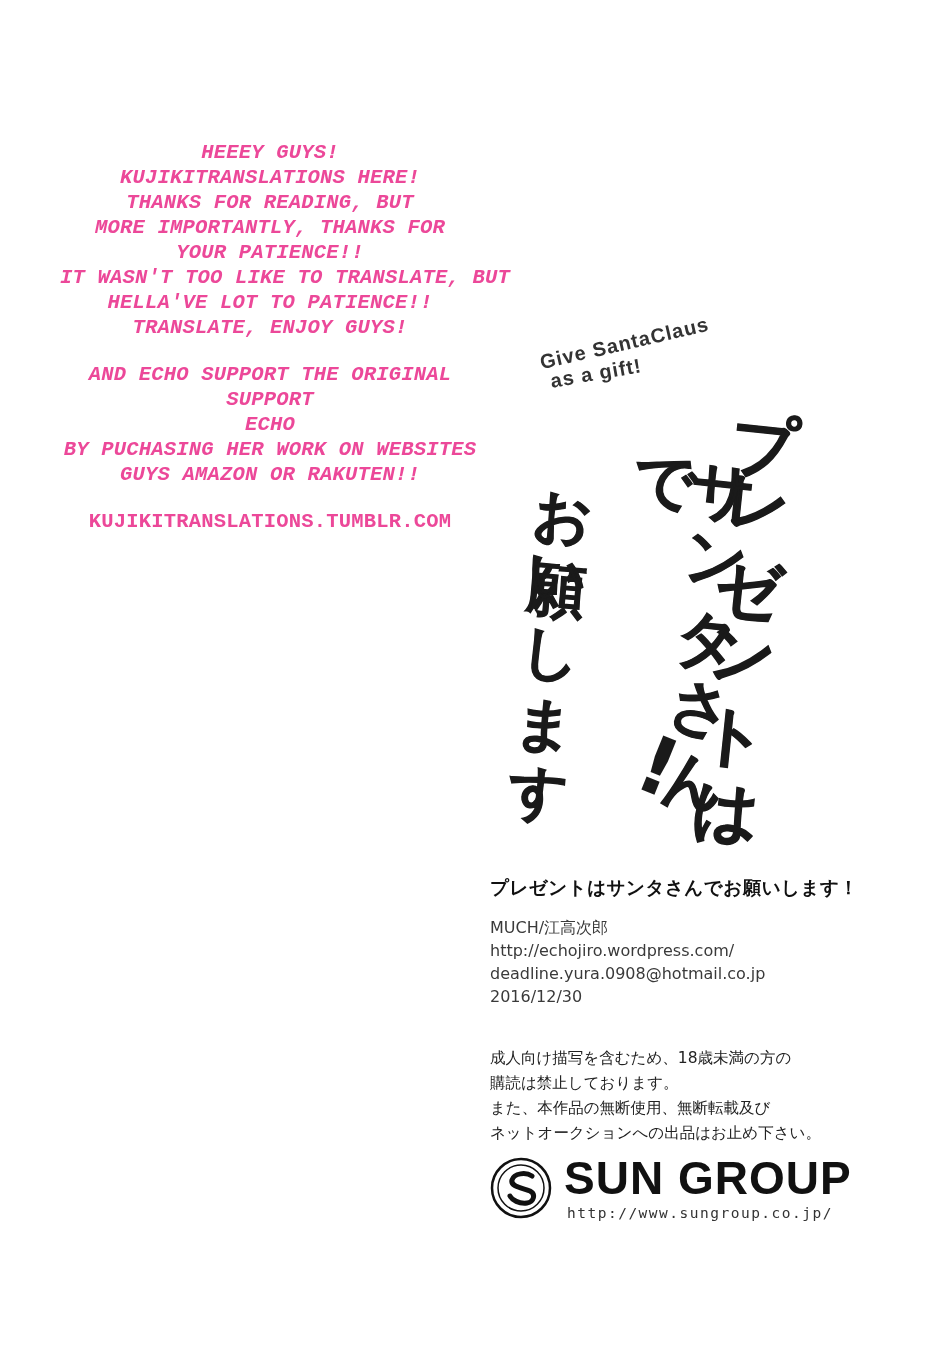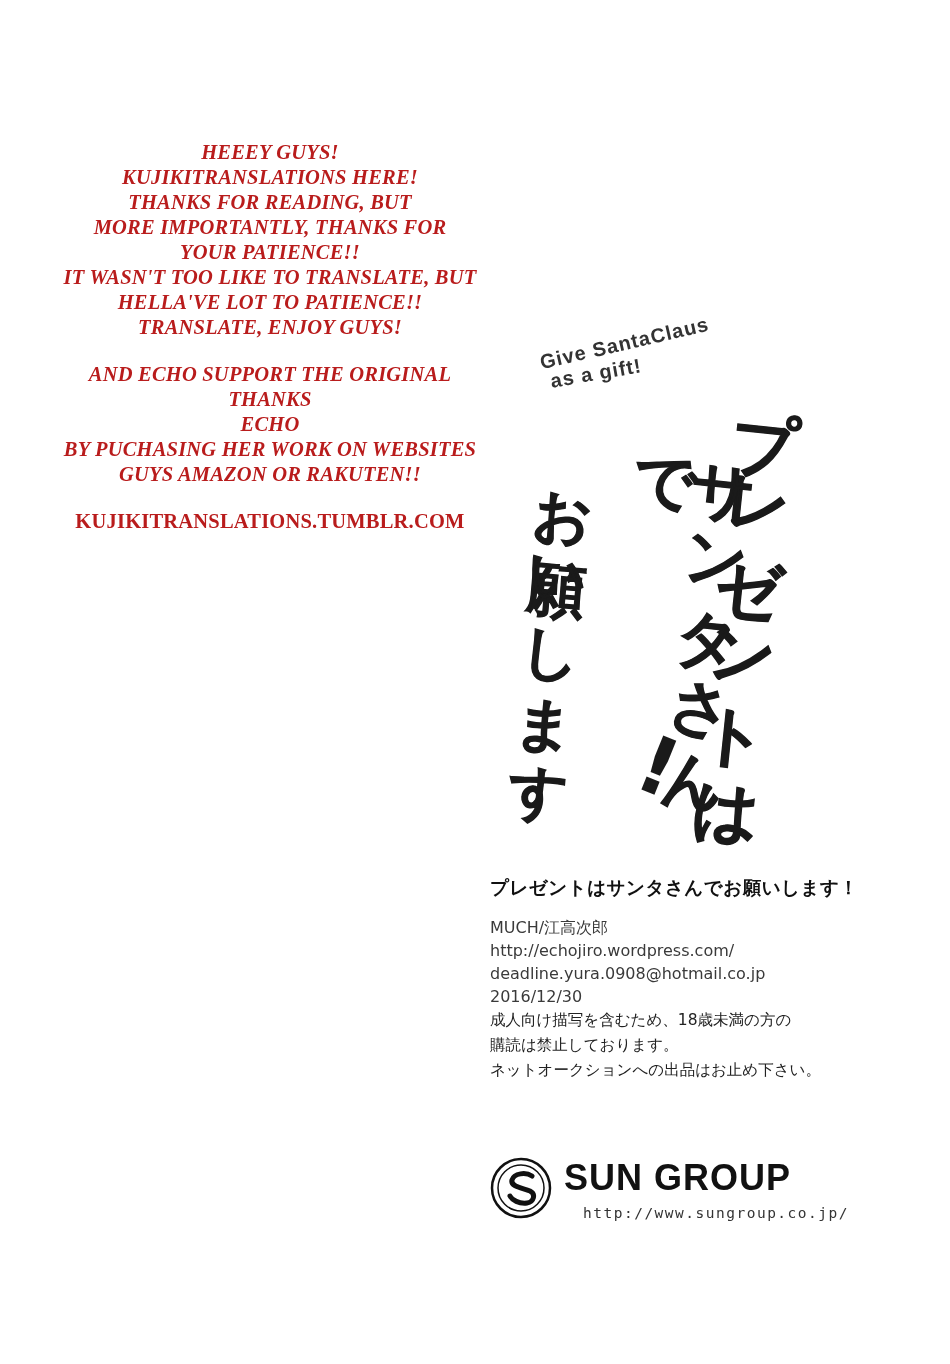--- a/index.html
+++ b/index.html
@@ -16,27 +16,27 @@
     color: #000000;
   }
 
   
   #translator-note {
     position: absolute;
     left: 60px;
     top: 140px;
     width: 420px;
     text-align: center;
-    font-family: Liberation Serif, serif;
+    font-family: Liberation Mono, monospace;
     font-weight: bold;
     font-style: italic;
     font-size: 20.5px;
     line-height: 25px;
     letter-spacing: 0.2px;
-    color: #b91c1c;
+    color: #ec4899;
   }
   #translator-note .line {
     display: block;
     white-space: nowrap;
   }
   #translator-note .gap {
     display: block;
     height: 22px;
   }
   #translator-note .tumblr {
@@ -125,20 +125,21 @@
     margin-top: 20px;
   }
   #colophon .meta-line {
     font-family: "DejaVu Sans", sans-serif;
     font-size: 16px;
     line-height: 23px;
     color: #3a3a3a;
     white-space: nowrap;
   }
   #colophon .notice {
+    margin-top: 38px;
   }
   #colophon .notice-line {
     font-family: "DejaVu Sans", sans-serif;
     font-size: 15.5px;
     line-height: 25px;
     color: #222;
     white-space: nowrap;
   }
 
   
@@ -156,49 +157,49 @@
     flex: 0 0 62px;
     margin-right: 12px;
   }
   #publisher .word {
     display: flex;
     flex-direction: column;
   }
   #publisher .word-main {
     font-family: "Liberation Sans", sans-serif;
     font-weight: bold;
-    font-size: 36px;
+    font-size: 46px;
     letter-spacing: 1px;
     line-height: 46px;
     color: #111;
   }
   #publisher .word-url {
     font-family: "DejaVu Sans Mono", monospace;
     font-size: 14.5px;
     letter-spacing: 1.5px;
     color: #333;
     margin-top: 4px;
-    margin-left: 19px;
+    margin-left: 3px;
   }
 </style>
 </head>
 <body>
 
 <div id="translator-note">
   <span class="line">HEEEY GUYS!</span>
   <span class="line">KUJIKITRANSLATIONS HERE!</span>
   <span class="line">THANKS FOR READING, BUT</span>
   <span class="line">MORE IMPORTANTLY, THANKS FOR</span>
   <span class="line">YOUR PATIENCE!!</span>
   <span class="line">IT WASN'T TOO LIKE TO TRANSLATE, BUT</span>
   <span class="line">HELLA'VE LOT TO PATIENCE!!</span>
   <span class="line">TRANSLATE, ENJOY GUYS!</span>
   <span class="gap"></span>
   <span class="line">AND ECHO SUPPORT THE ORIGINAL</span>
-  <span class="line">THANKS</span>
+  <span class="line">SUPPORT</span>
   <span class="line">ECHO</span>
   <span class="line">BY PUCHASING HER WORK ON WEBSITES</span>
   <span class="line">GUYS AMAZON OR RAKUTEN!!</span>
   <span class="gap"></span>
   <span class="tumblr">KUJIKITRANSLATIONS.TUMBLR.COM</span>
 </div>
 
 <div id="cover-art">
   <span class="arc-word" id="arc-line1">Give SantaClaus</span>
   <span class="arc-word" id="arc-line2">as a gift!</span>
@@ -212,20 +213,21 @@
 <div id="colophon">
   <div class="jp-title">プレゼントはサンタさんでお願いします！</div>
   <div class="meta-line">MUCH/江高次郎</div>
   <div class="meta-line">http://echojiro.wordpress.com/</div>
   <div class="meta-line">deadline.yura.0908@hotmail.co.jp</div>
   <div class="meta-line">2016/12/30</div>
 
   <div class="notice">
     <div class="notice-line">成人向け描写を含むため、18歳未満の方の</div>
     <div class="notice-line">購読は禁止しております。</div>
+    <div class="notice-line">また、本作品の無断使用、無断転載及び</div>
     <div class="notice-line">ネットオークションへの出品はお止め下さい。</div>
   </div>
 </div>
 
 <div id="publisher">
   <span class="mark">
     <svg viewBox="0 0 62 62" width="62" height="62" aria-hidden="true">
       <circle cx="31" cy="31" r="29" fill="none" stroke="#111" stroke-width="2.5"></circle>
       <circle cx="31" cy="31" r="23" fill="none" stroke="#111" stroke-width="1.5"></circle>
       <path d="M42 19 C36 15, 24 16, 22 23 C20 30, 33 31, 40 34 C46 37, 44 45, 37 46 C29 47, 22 43, 20 39" fill="none" stroke="#111" stroke-width="5" stroke-linecap="round"></path>

